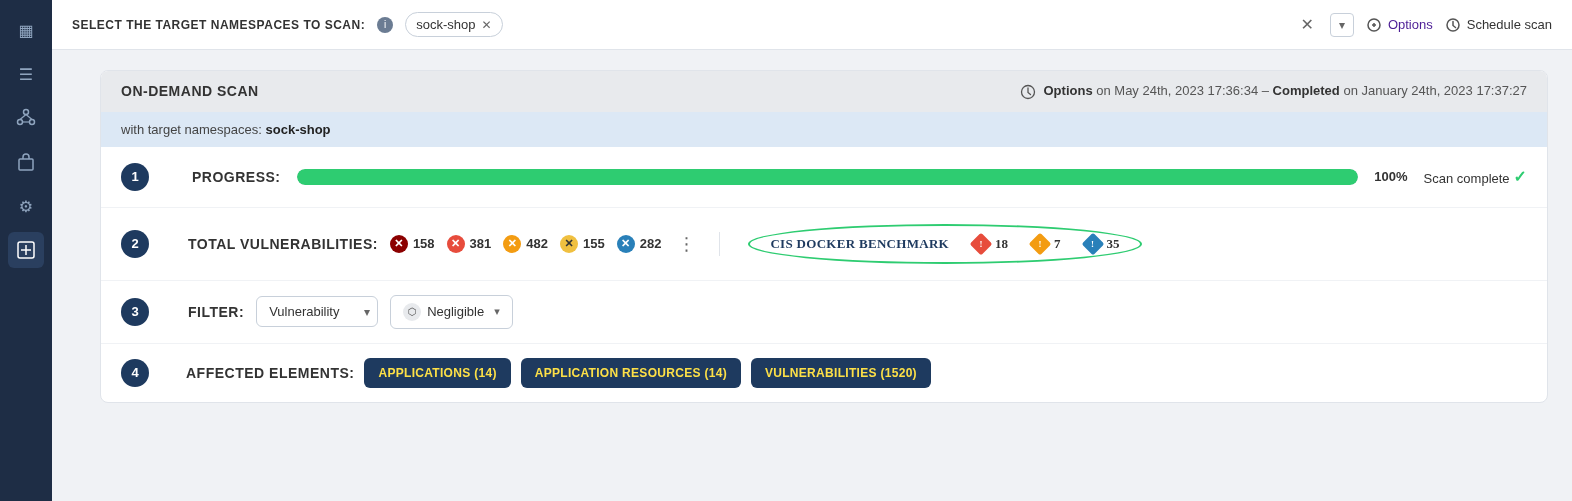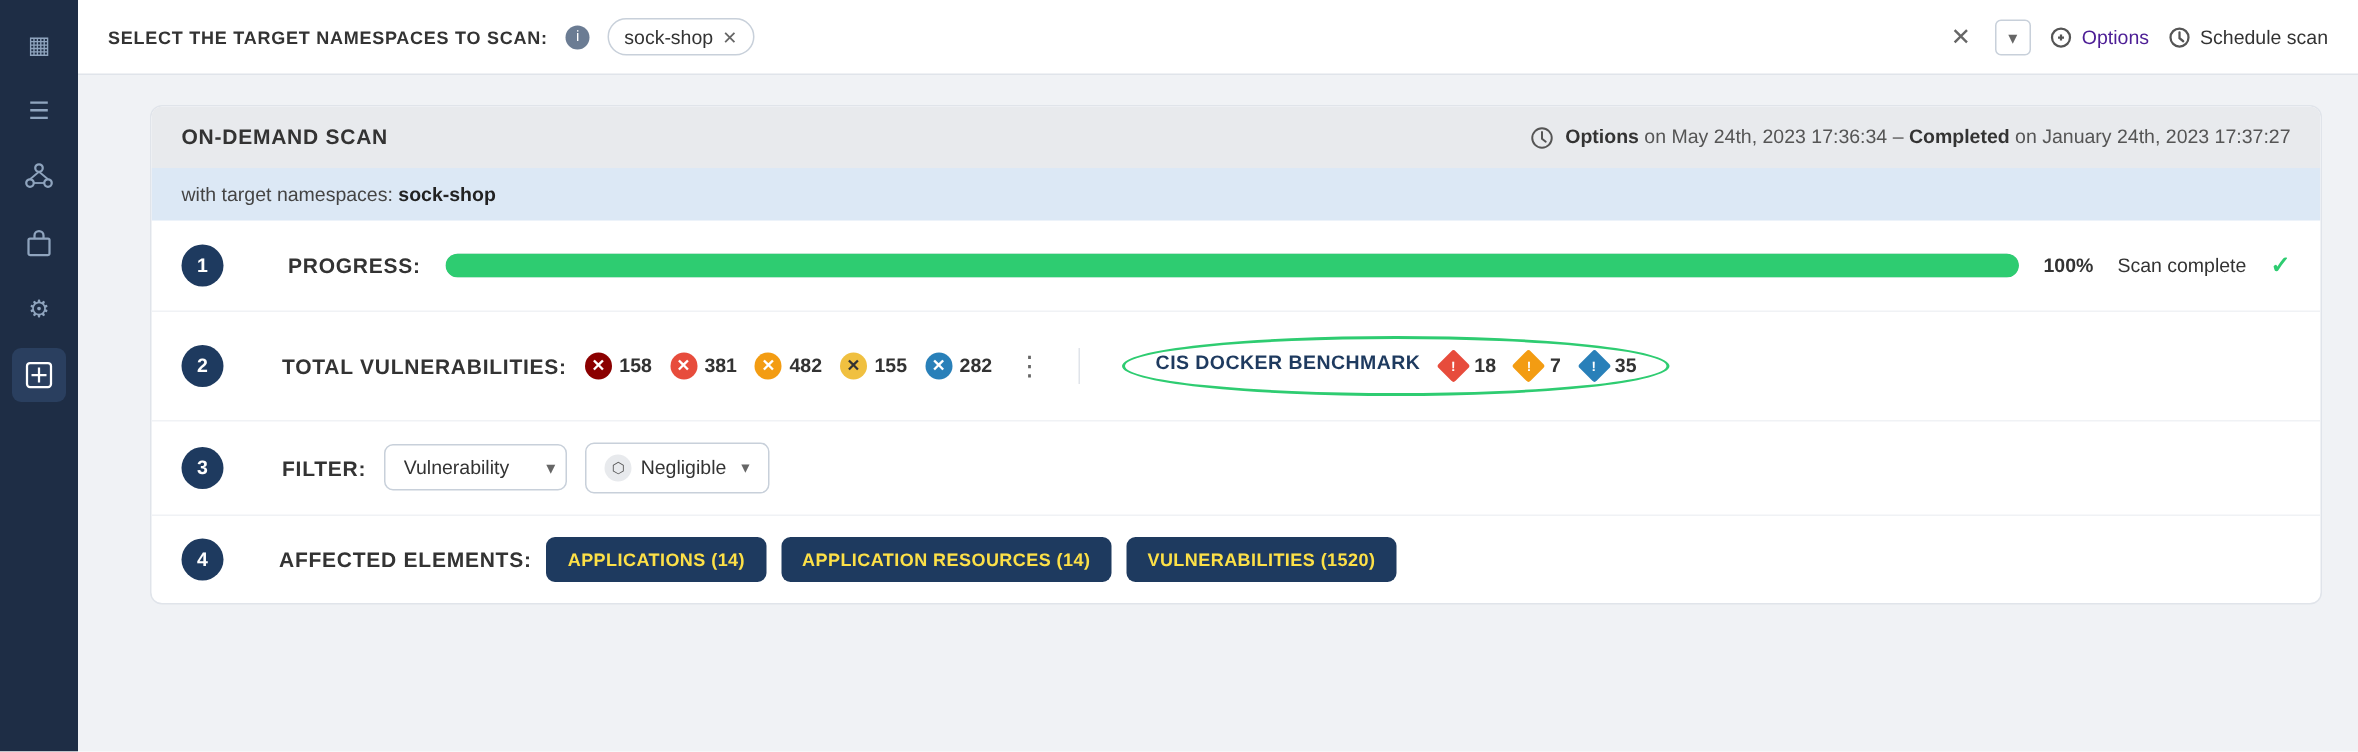--- a/index.html
+++ b/index.html
@@ -186,21 +186,21 @@
     }
     .progress-pct {
       font-size: 13px;
       font-weight: 600;
       color: #333;
       flex-shrink: 0;
     }
     .scan-complete {
       font-size: 13px;
       color: #333;
-      display: flex; align-items: center; gap: 16px;
+      display: flex; align-items: flex-end; gap: 4px;
       flex-shrink: 0;
     }
     .check-icon { color: #2ecc71; font-size: 16px; font-weight: 700; }
 
     
     .vuln-section {
       padding: 16px 20px;
       display: flex;
       align-items: center;
       gap: 12px;
@@ -220,22 +220,23 @@
     
     .cis-container {
       position: relative;
       margin-left: 8px;
     }
     .cis-ellipse {
       border: 2.5px solid #2ecc71;
       border-radius: 50%;
       padding: 8px 20px;
       display: flex;
-      align-items: flex-start;
-      gap: 12px;
+      align-items: center;
+      gap: 22px;
+      font-family: Liberation Serif, serif;
     }
     .cis-label {
       font-size: 13px;
       font-weight: 700;
       color: #1e3a5f;
       text-transform: uppercase;
       letter-spacing: 0.3px;
     }
 
     .cis-item {

